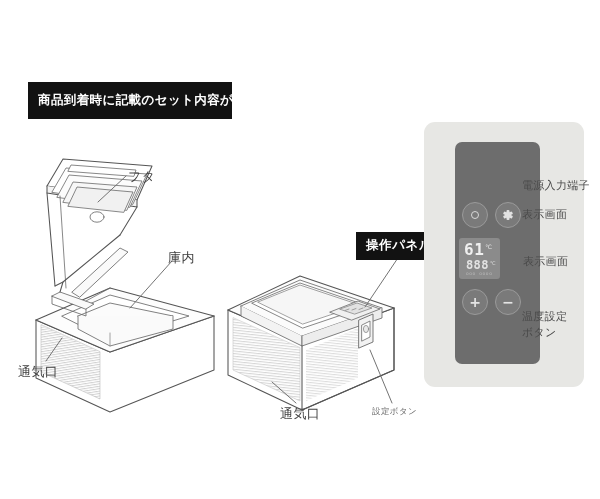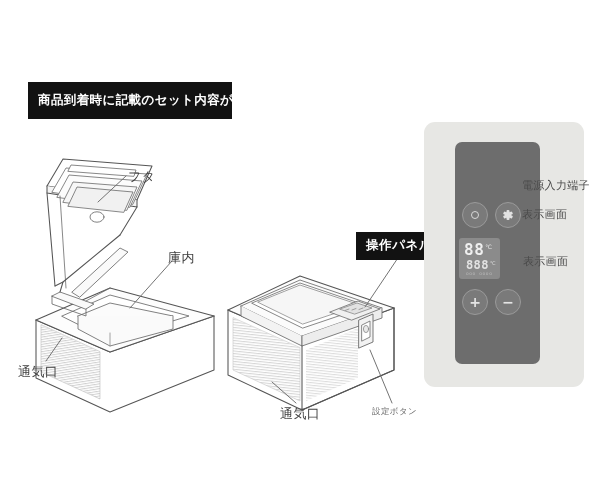--- a/index.html
+++ b/index.html
@@ -230,27 +230,29 @@
   </div>
   <div class="cp-btn sm cp-btn-plus">
     <span class="pm-glyph">+</span>
   </div>
   <div class="cp-btn sm cp-btn-minus">
     <span class="pm-glyph">−</span>
   </div>
 
   <div class="lcd">
     <div class="lcd-row1">
-      <span class="lcd-big">88</span>
+      <span class="lcd-big">61</span>
       <span class="lcd-unit">℃</span>
     </div>
     <div class="lcd-row2">
       <span class="lcd-small">888</span>
       <span class="lcd-unit2">℃</span>
     </div>
     <div class="lcd-row3">ooo oooo</div>
   </div>
 
   <div class="cp-label lbl-power">電源入力端子</div>
   <div class="cp-label lbl-set">表示画面</div>
   <div class="cp-label lbl-display">表示画面</div>
+  <div class="cp-label lbl-temp">温度設定
+ボタン</div>
 
 </div>
 
 </body></html>

